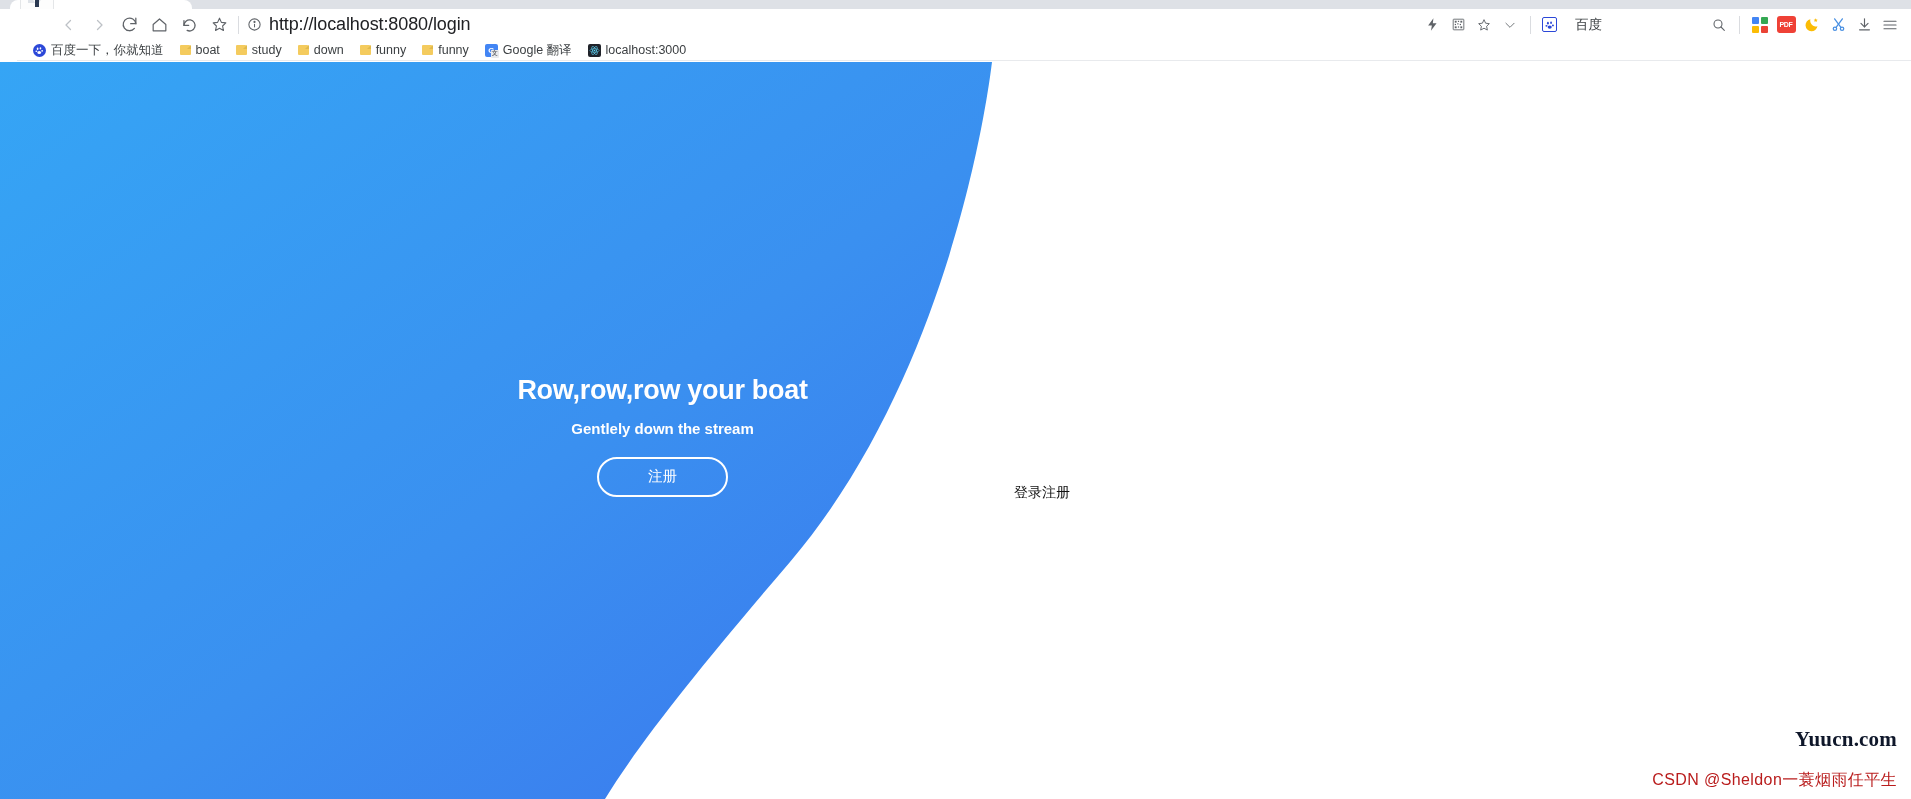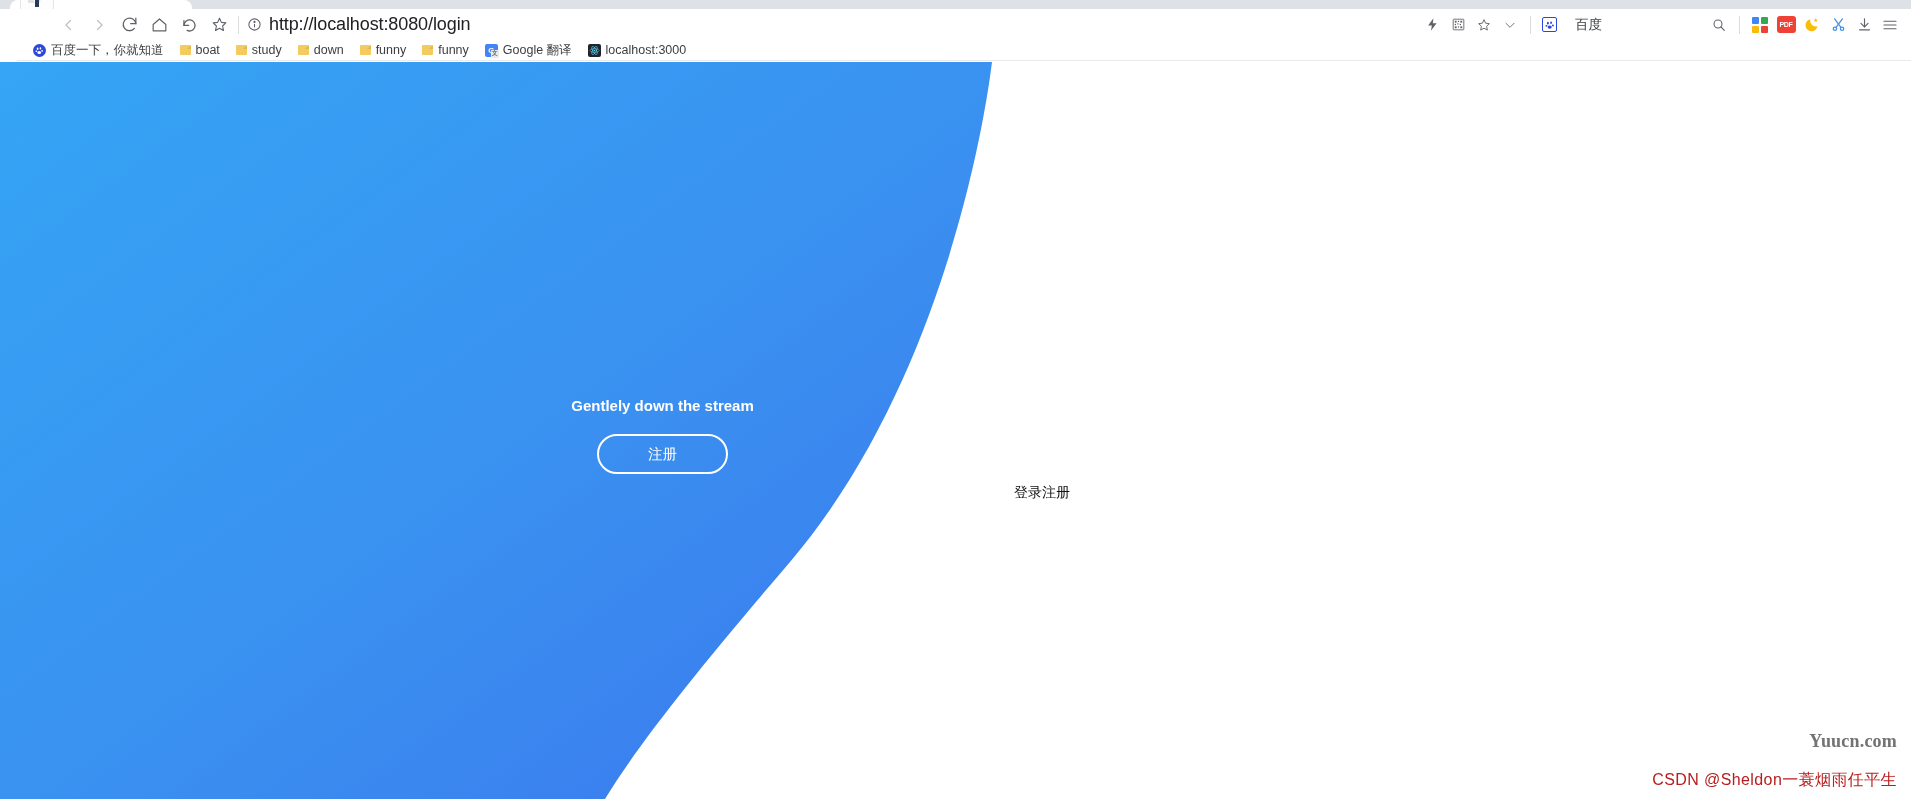--- a/index.html
+++ b/index.html
@@ -195,21 +195,21 @@
     line-height: 1.12;
   }
   .side-links a {
     font-size: 14px; color:#111111; text-decoration:none;
     cursor:pointer; white-space:nowrap;
   }
 
   .wm-yuucn {
     position:absolute; right: 14px; bottom: 47px;
     font-family:"Liberation Serif", serif;
-    font-size: 18px; font-weight:bold; color:#737373;
+    font-size: 21px; font-weight:bold; color:#0f172a;
     letter-spacing:0.2px;
   }
   .wm-csdn {
     position:absolute; right: 14px; bottom: 8px;
     font-size: 16px; color:#b91c1c;
     letter-spacing:0.4px;
   }
 </style>
 </head>
 <body>
@@ -441,20 +441,21 @@
           <stop offset="0%" stop-color="#35a5f5"></stop>
           <stop offset="55%" stop-color="#3a90f0"></stop>
           <stop offset="100%" stop-color="#3b76ee"></stop>
         </linearGradient>
       </defs>
       <path d="M0,0 L992,0 C992,0 960,300 790,500 C700,605 640,680 605,737 L0,737 Z" fill="url(#heroGrad)"></path>
     </svg>
 
     <div class="hero">
       <div class="hero-inner">
+        <div class="hero-title">Row,row,row your boat</div>
         <div class="hero-sub">Gentlely down the stream</div>
         <button class="hero-btn">注册</button>
       </div>
     </div>
 
     <div class="side-links">
       <a href="#">登录</a>
       <a href="#">注册</a>
     </div>
 

